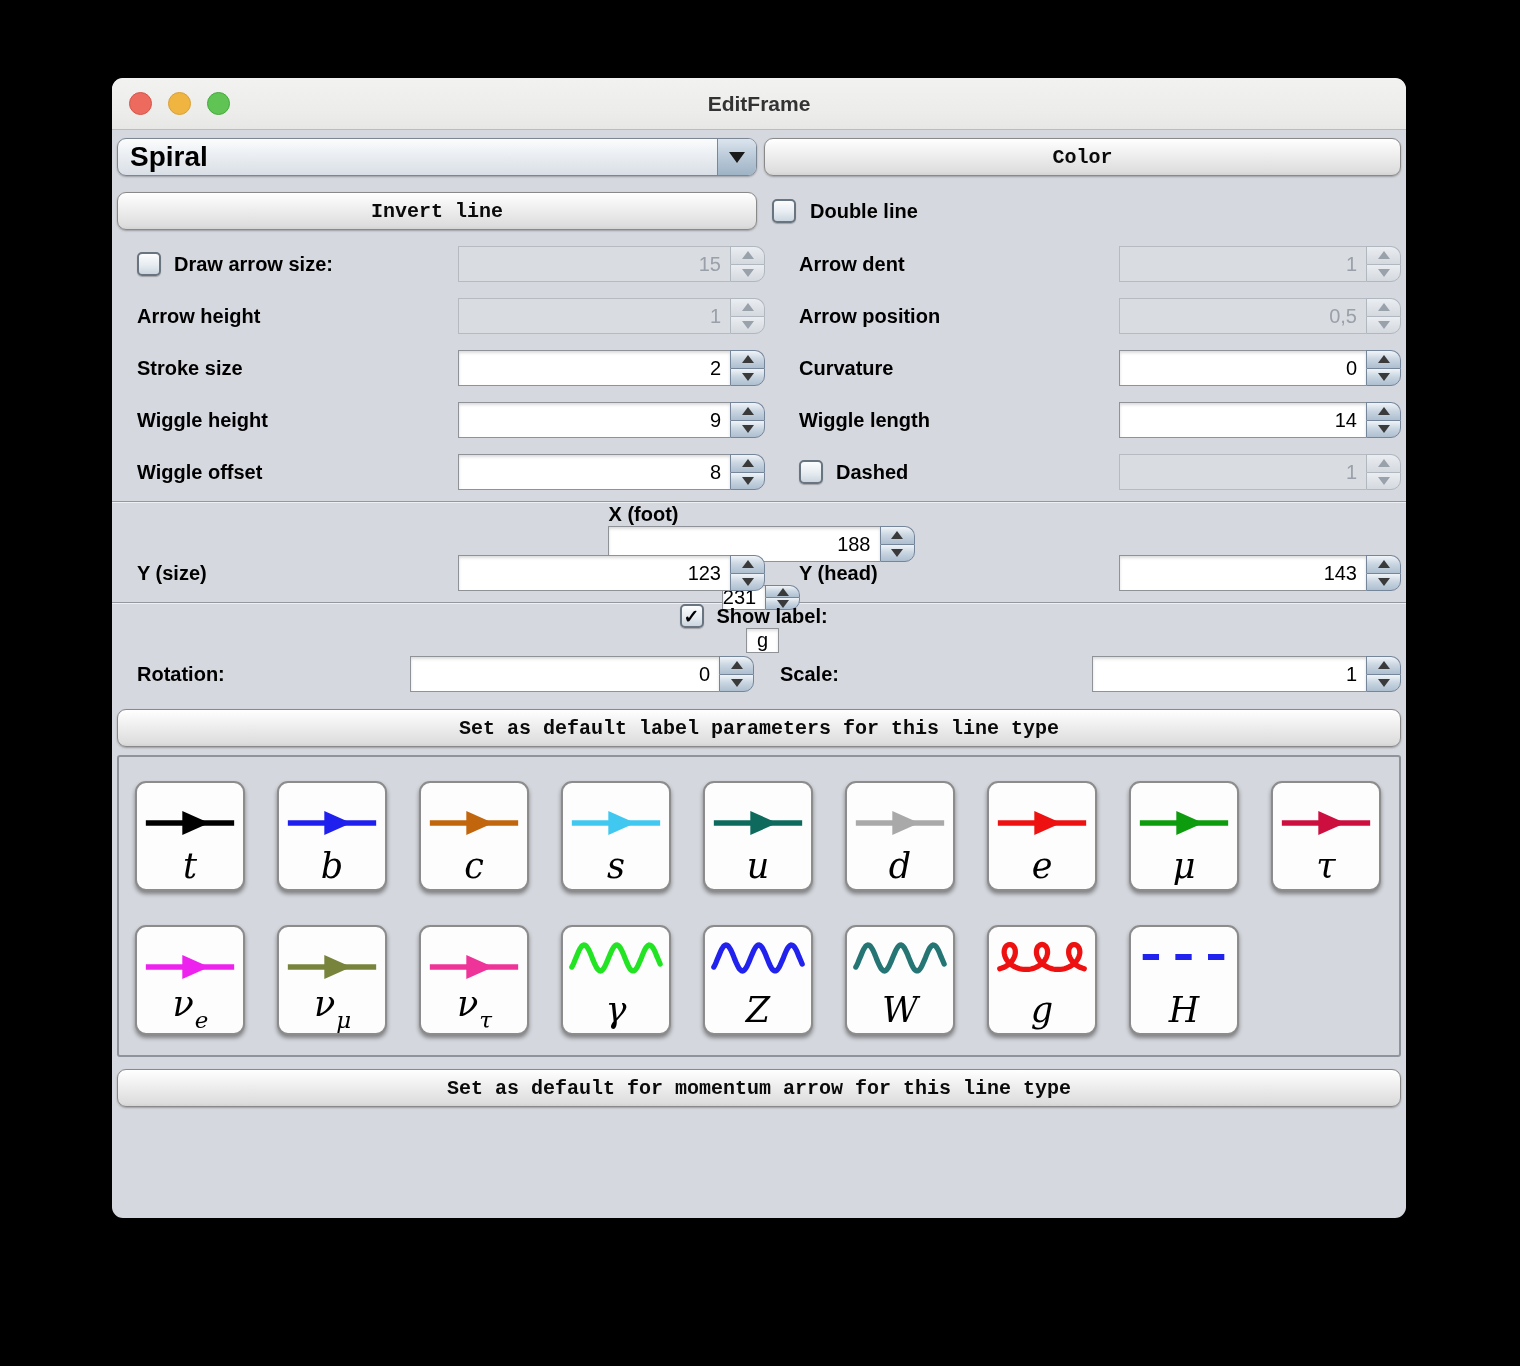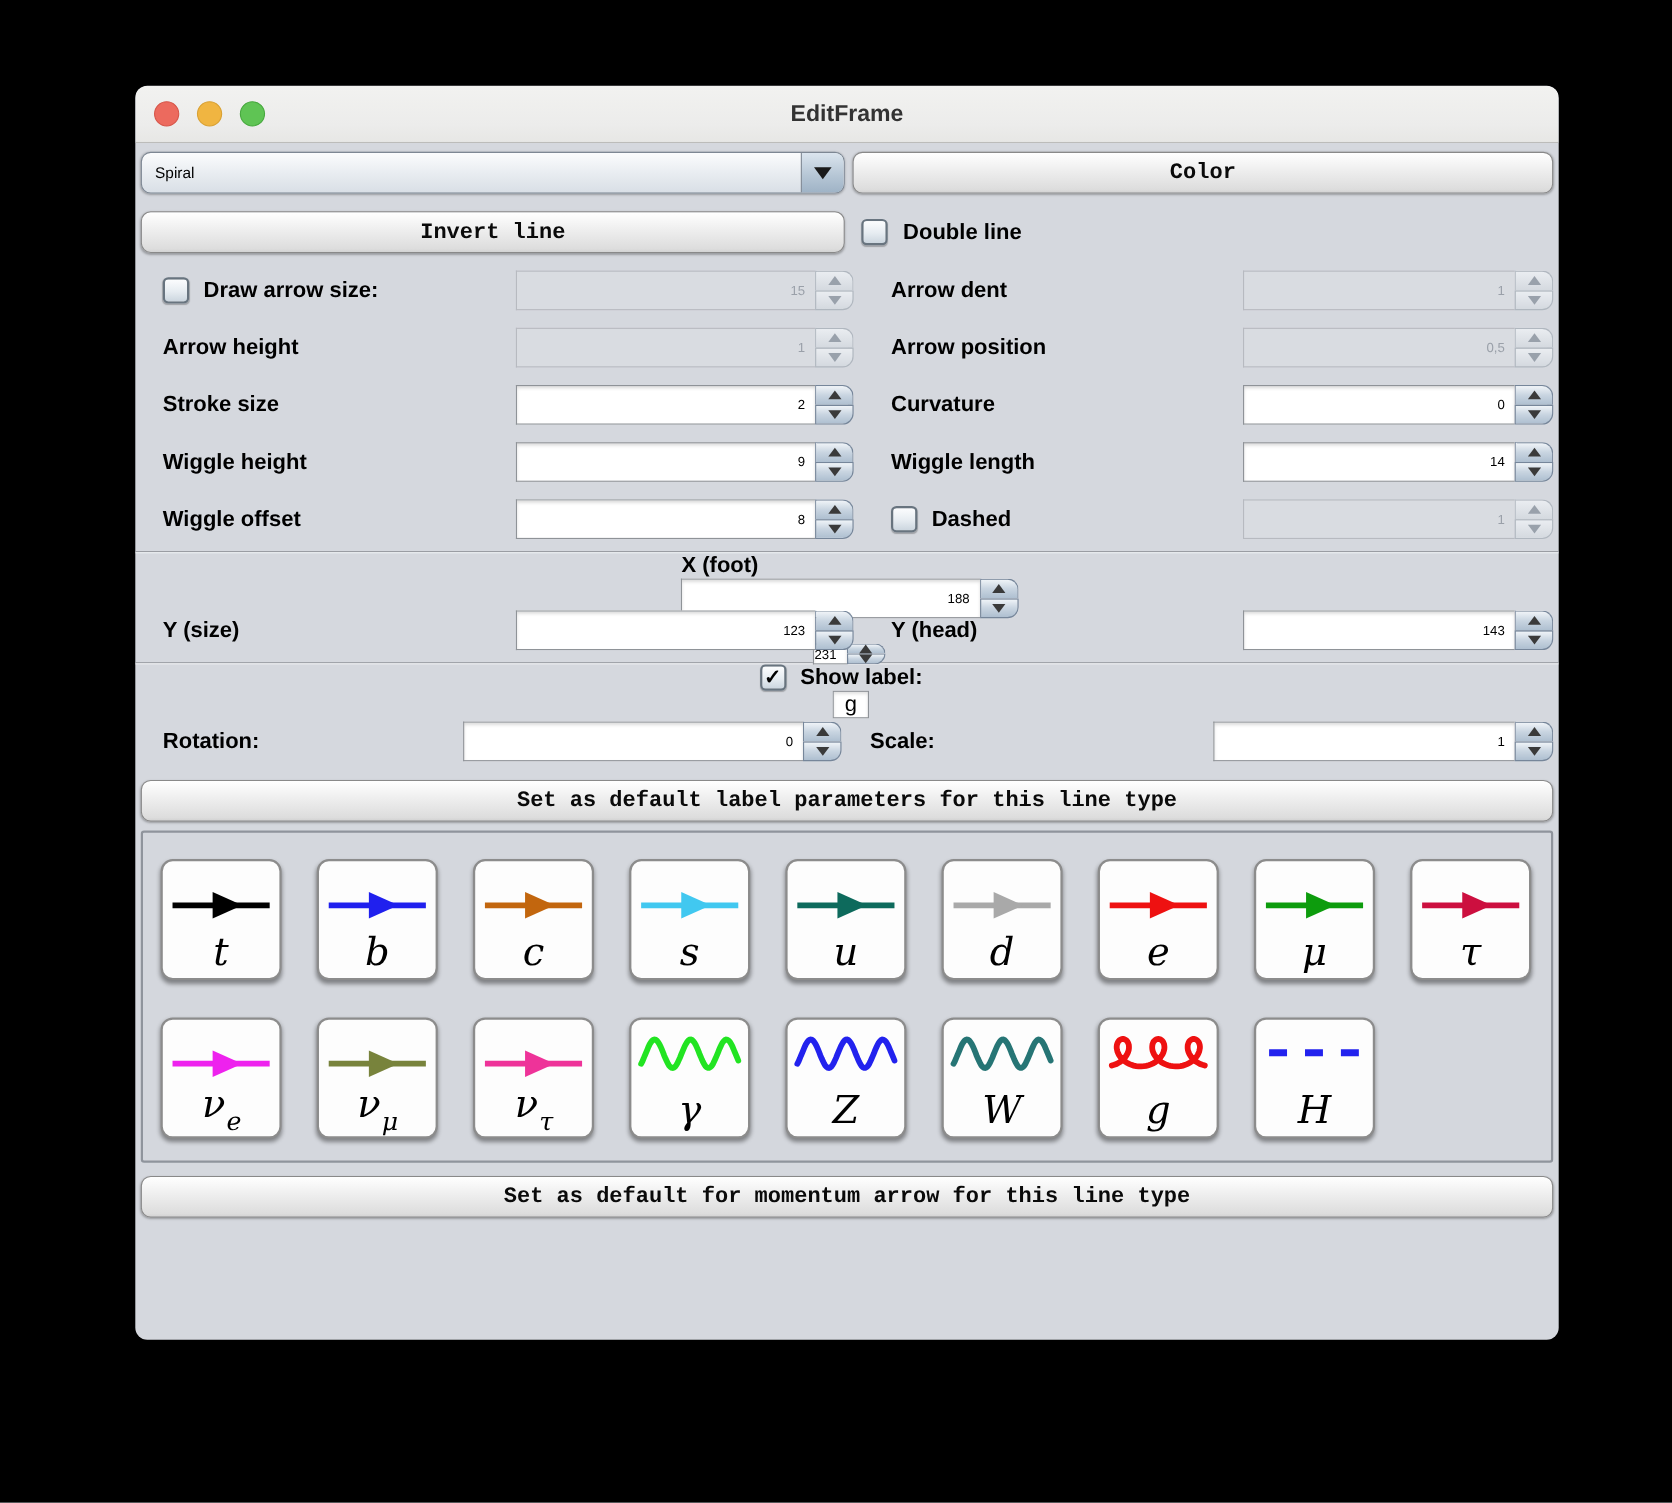--- a/index.html
+++ b/index.html
@@ -2,21 +2,21 @@
 <html><head>
 <meta charset="utf-8">
 <style>
   html,body{margin:0;padding:0;}
   body{
     width:1520px;height:1366px;background:#000;
     font-family:"Liberation Sans",sans-serif;
     position:relative;overflow:hidden;
   }
   .window{
-    position:absolute;left:123px;top:78px;width:1294px;height:1140px;
+    position:absolute;left:112px;top:78px;width:1294px;height:1140px;
     background:#d5d8de;border-radius:11px;
     box-shadow:0 18px 40px rgba(0,0,0,.7);
     overflow:hidden;
   }
   
   .titlebar{
     height:52px;background:linear-gradient(#f2f2f0,#ececeb 70%,#e7e7e5);
     border-bottom:1px solid #bcbcba;position:relative;
     border-radius:11px 11px 0 0;box-sizing:border-box;
   }
@@ -53,40 +53,40 @@
     box-sizing:border-box;cursor:default;
   }
   .bigbtn{margin:0 5px;}
   
   .combobox{
     width:640px;flex:none;height:38px;border:1px solid #7d8793;border-radius:9px;
     background:linear-gradient(#fbfcfd,#e9edf1 50%,#d9dfe6);
     display:flex;align-items:stretch;box-sizing:border-box;overflow:hidden;
     box-shadow:0 1px 2px rgba(0,0,0,.28);
   }
-  .combo-text{flex:1;display:flex;align-items:center;padding-left:12px;font-size:14px;font-weight:400;color:#000;}
+  .combo-text{flex:1;display:flex;align-items:center;padding-left:12px;font-size:28px;font-weight:700;color:#000;}
   .combo-arrow{
     width:38px;border-left:1px solid #7d8793;
     background:linear-gradient(#dbe5ee,#b7c7d6 55%,#9fb3c6);
     display:flex;align-items:center;justify-content:center;
   }
   .tri-down{width:0;height:0;border-left:8px solid transparent;border-right:8px solid transparent;border-top:11px solid #1a1a1a;}
   
   .checkbox{
     width:24px;height:24px;border-radius:5px;border:2px solid #68747f;
     background:linear-gradient(#fcfdfe,#e6ecf1 55%,#ccd6df);
     box-sizing:border-box;display:flex;align-items:center;justify-content:center;
     font-size:19px;font-weight:700;color:#000;flex-shrink:0;
     box-shadow:0 1px 1px rgba(0,0,0,.25);
   }
   
   .spinner{display:flex;height:36px;box-sizing:border-box;}
   .spin-val{
     flex:1;background:#fff;border:1px solid #8f9398;border-right:none;
-    font-size:12px;color:#000;display:flex;align-items:center;justify-content:flex-end;
+    font-size:20px;color:#000;display:flex;align-items:center;justify-content:flex-end;
     padding-right:9px;box-shadow:inset 0 2px 3px rgba(0,0,0,.14);box-sizing:border-box;
   }
   .spin-btns{width:35px;display:flex;flex-direction:column;flex-shrink:0;}
   .spin-btn{
     flex:1;display:flex;align-items:center;justify-content:center;
     background:linear-gradient(#f0f4f8,#c9d5e1 48%,#aebfd0);
     border:1px solid #76869a;box-sizing:border-box;
   }
   .spin-btn.up{border-radius:0 10px 0 0;border-bottom:none;}
   .spin-btn.down{border-radius:0 0 10px 0;}

